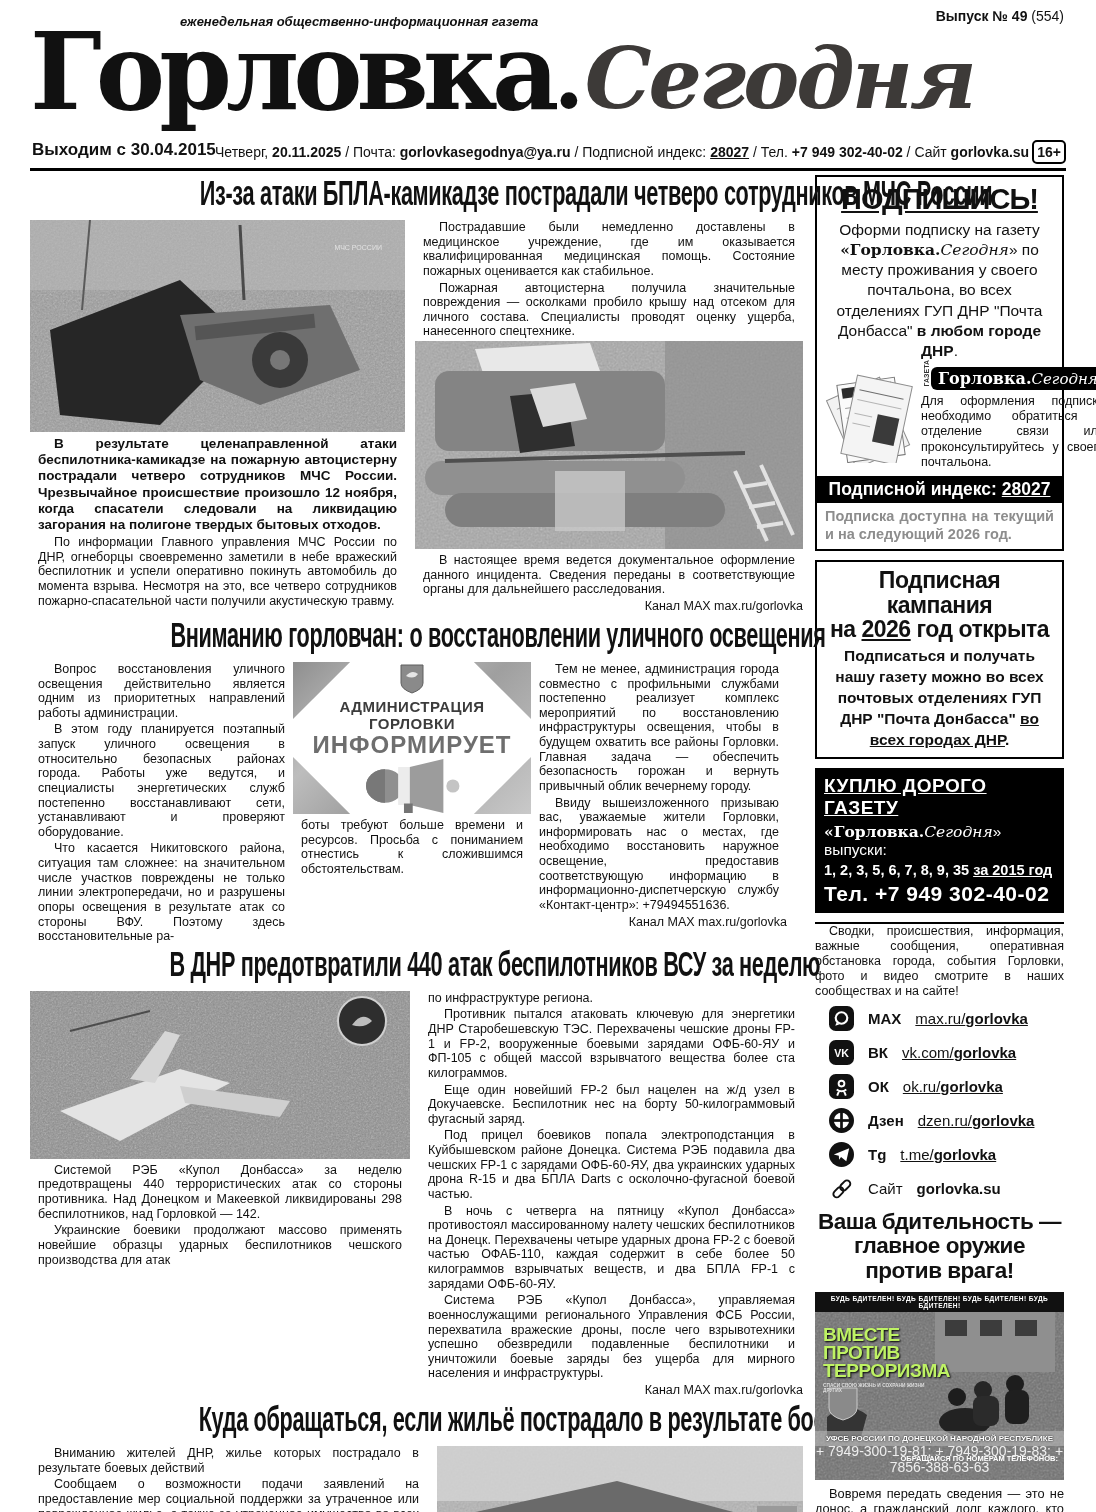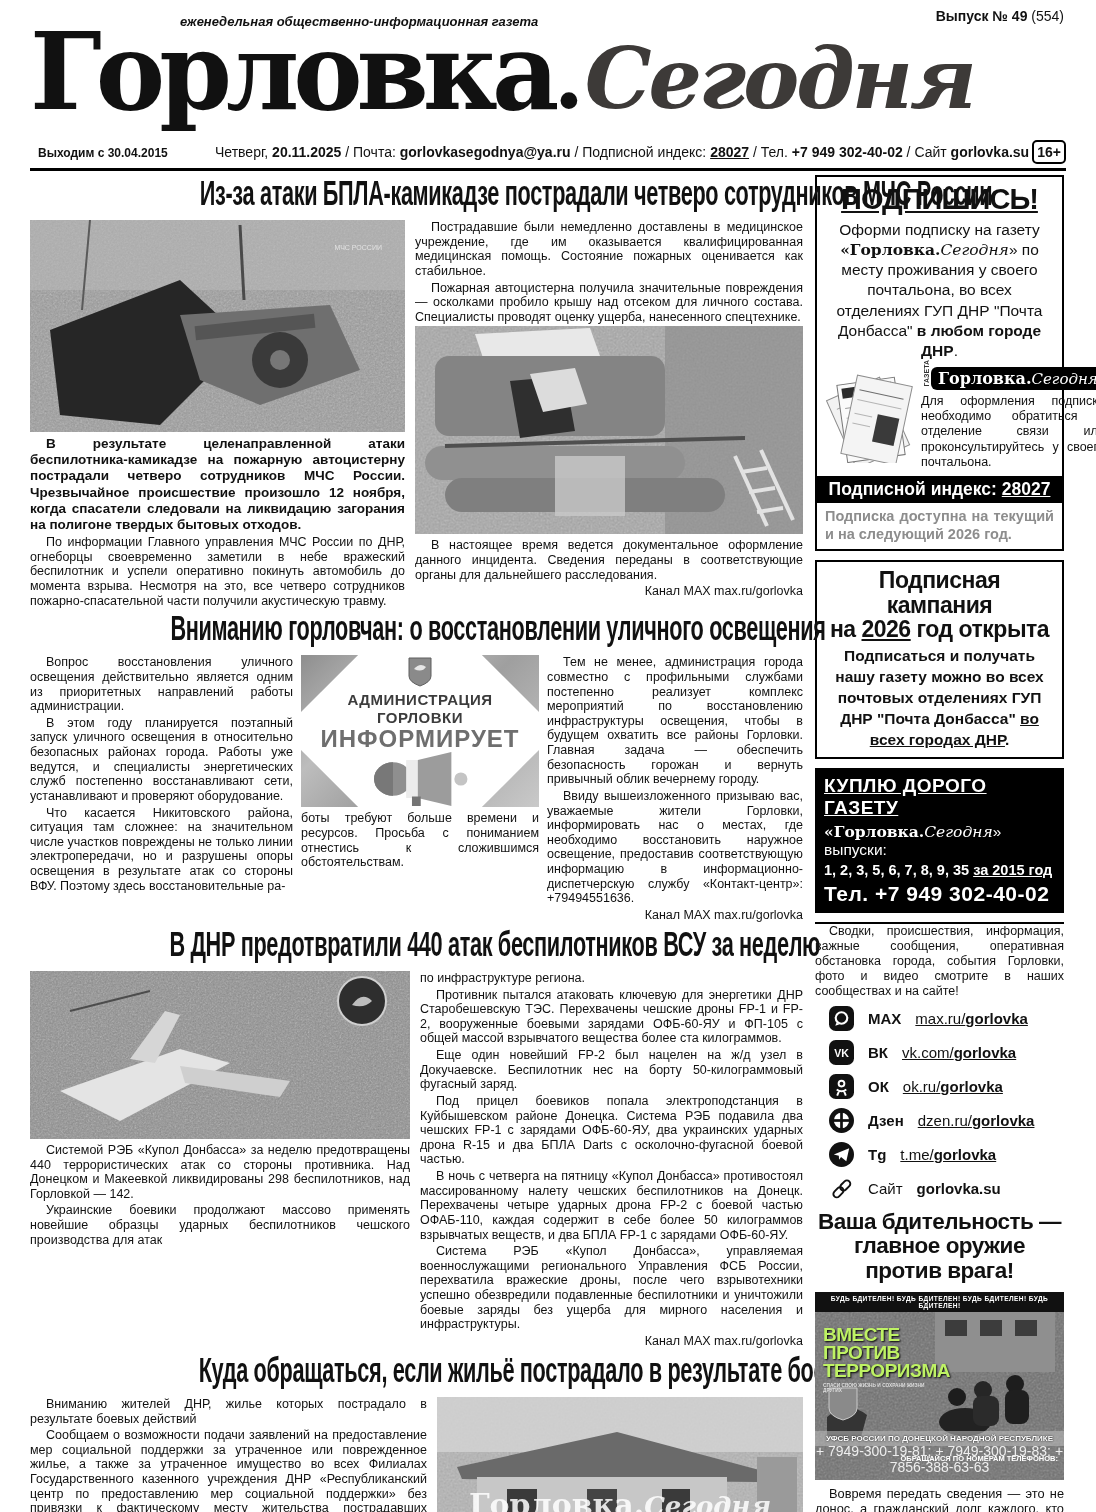--- a/index.html
+++ b/index.html
@@ -8,35 +8,35 @@
         padding:0 30px;box-sizing:border-box;}
   
   .header{position:relative;height:168px;border-bottom:3px solid #000;}
   .tagline{position:absolute;top:14px;left:150px;font-size:13px;font-weight:bold;font-style:italic;}
   .issue{position:absolute;top:8px;right:2px;font-size:14px;}
   .issue b{font-size:14px;}
   .masthead{position:absolute;top:20px;left:0;right:0;white-space:nowrap;line-height:1;}
   .m-bold{font-family:"DejaVu Serif",serif;font-weight:900;font-size:104px;letter-spacing:-6px;display:inline-block;transform:scaleY(1.02);}
   .m-dot{font-family:"DejaVu Serif",serif;font-weight:900;font-size:90px;}
   .m-script{font-family:"DejaVu Serif",serif;font-style:italic;font-weight:bold;font-size:84px;color:#3d3a38;letter-spacing:-3px;}
-  .since{position:absolute;bottom:8px;left:8px;font-size:12px;font-weight:bold;}
+  .since{position:absolute;bottom:8px;left:2px;font-size:17px;font-weight:bold;}
   .infoline{position:absolute;bottom:8px;left:185px;right:48px;font-size:14px;text-align:center;white-space:nowrap;}
   .infoline b{font-size:14px;}
   .u{text-decoration:underline;}
   .age{position:absolute;bottom:4px;right:0;border:2px solid #000;border-radius:5px;font-weight:bold;font-size:14px;padding:2px 3px;}
   
   .content{display:flex;gap:12px;margin-top:4px;}
   .main{width:773px;flex:none;}
   .aside{width:249px;flex:none;}
   
   .hl{height:40px;line-height:40px;text-align:center;margin:1px 0 4px;}
   .hl>span{display:inline-block;font-weight:800;font-size:31px;letter-spacing:-0.5px;white-space:nowrap;
            transform:scale(0.70,1.15);transform-origin:center bottom;}
   
-  .bp{font-size:12.5px;line-height:1.17;text-align:justify;margin:0 0 2px;text-indent:16px;}
+  .bp{font-size:12.5px;line-height:1.17;text-align:justify;margin:0 8px 2px;text-indent:16px;}
   .lead{font-weight:bold;font-size:13.5px;line-height:1.2;}
   .src{font-size:12.5px;text-align:right;margin:2px 0 4px;}
   .row{display:flex;gap:10px;}
   
   .ph{position:relative;overflow:hidden;background:#aaa;margin-bottom:4px;}
   .ph svg{position:absolute;left:0;top:0;width:100%;height:100%;}
   .wm{position:absolute;left:0;right:0;top:45%;text-align:center;color:rgba(255,255,255,.85);
       font-family:"DejaVu Serif",serif;font-weight:bold;font-size:30px;}
   .wm i{font-family:"DejaVu Serif",serif;font-weight:bold;font-size:26px;}
   
@@ -172,21 +172,21 @@
               </svg>
             </div>
             <p class="bp">В настоящее время ведется документальное оформление данного инцидента. Сведения переданы в соответствующие органы для дальнейшего расследования.</p>
             <div class="src">Канал MAX max.ru/gorlovka</div>
           </div>
         </div>
       </div>
 
       <div>
         <div class="hl"><span>Вниманию горловчан: о восстановлении уличного освещения</span></div>
-        <div class="row" style="gap:8px">
+        <div class="row" style="gap:0">
           <div style="width:263px;flex:none">
             <p class="bp">Вопрос восстановления уличного освещения действительно является одним из приоритетных направлений работы администрации.</p>
             <p class="bp">В этом году планируется поэтапный запуск уличного освещения в относительно безопасных районах города. Работы уже ведутся, и специалисты энергетических служб постепенно восстанавливают сети, устанавливают и проверяют оборудование.</p>
             <p class="bp">Что касается Никитовского района, ситуация там сложнее: на значительном числе участков повреждены не только линии электропередачи, но и разрушены опоры освещения в результате атак со стороны ВФУ. Поэтому здесь восстановительные ра-</p>
           </div>
           <div style="width:238px;flex:none">
             <div class="admin-g">
               <div class="diamond"></div>
               <div class="admin-c">
                 <svg width="26" height="30" viewBox="0 0 26 30">

